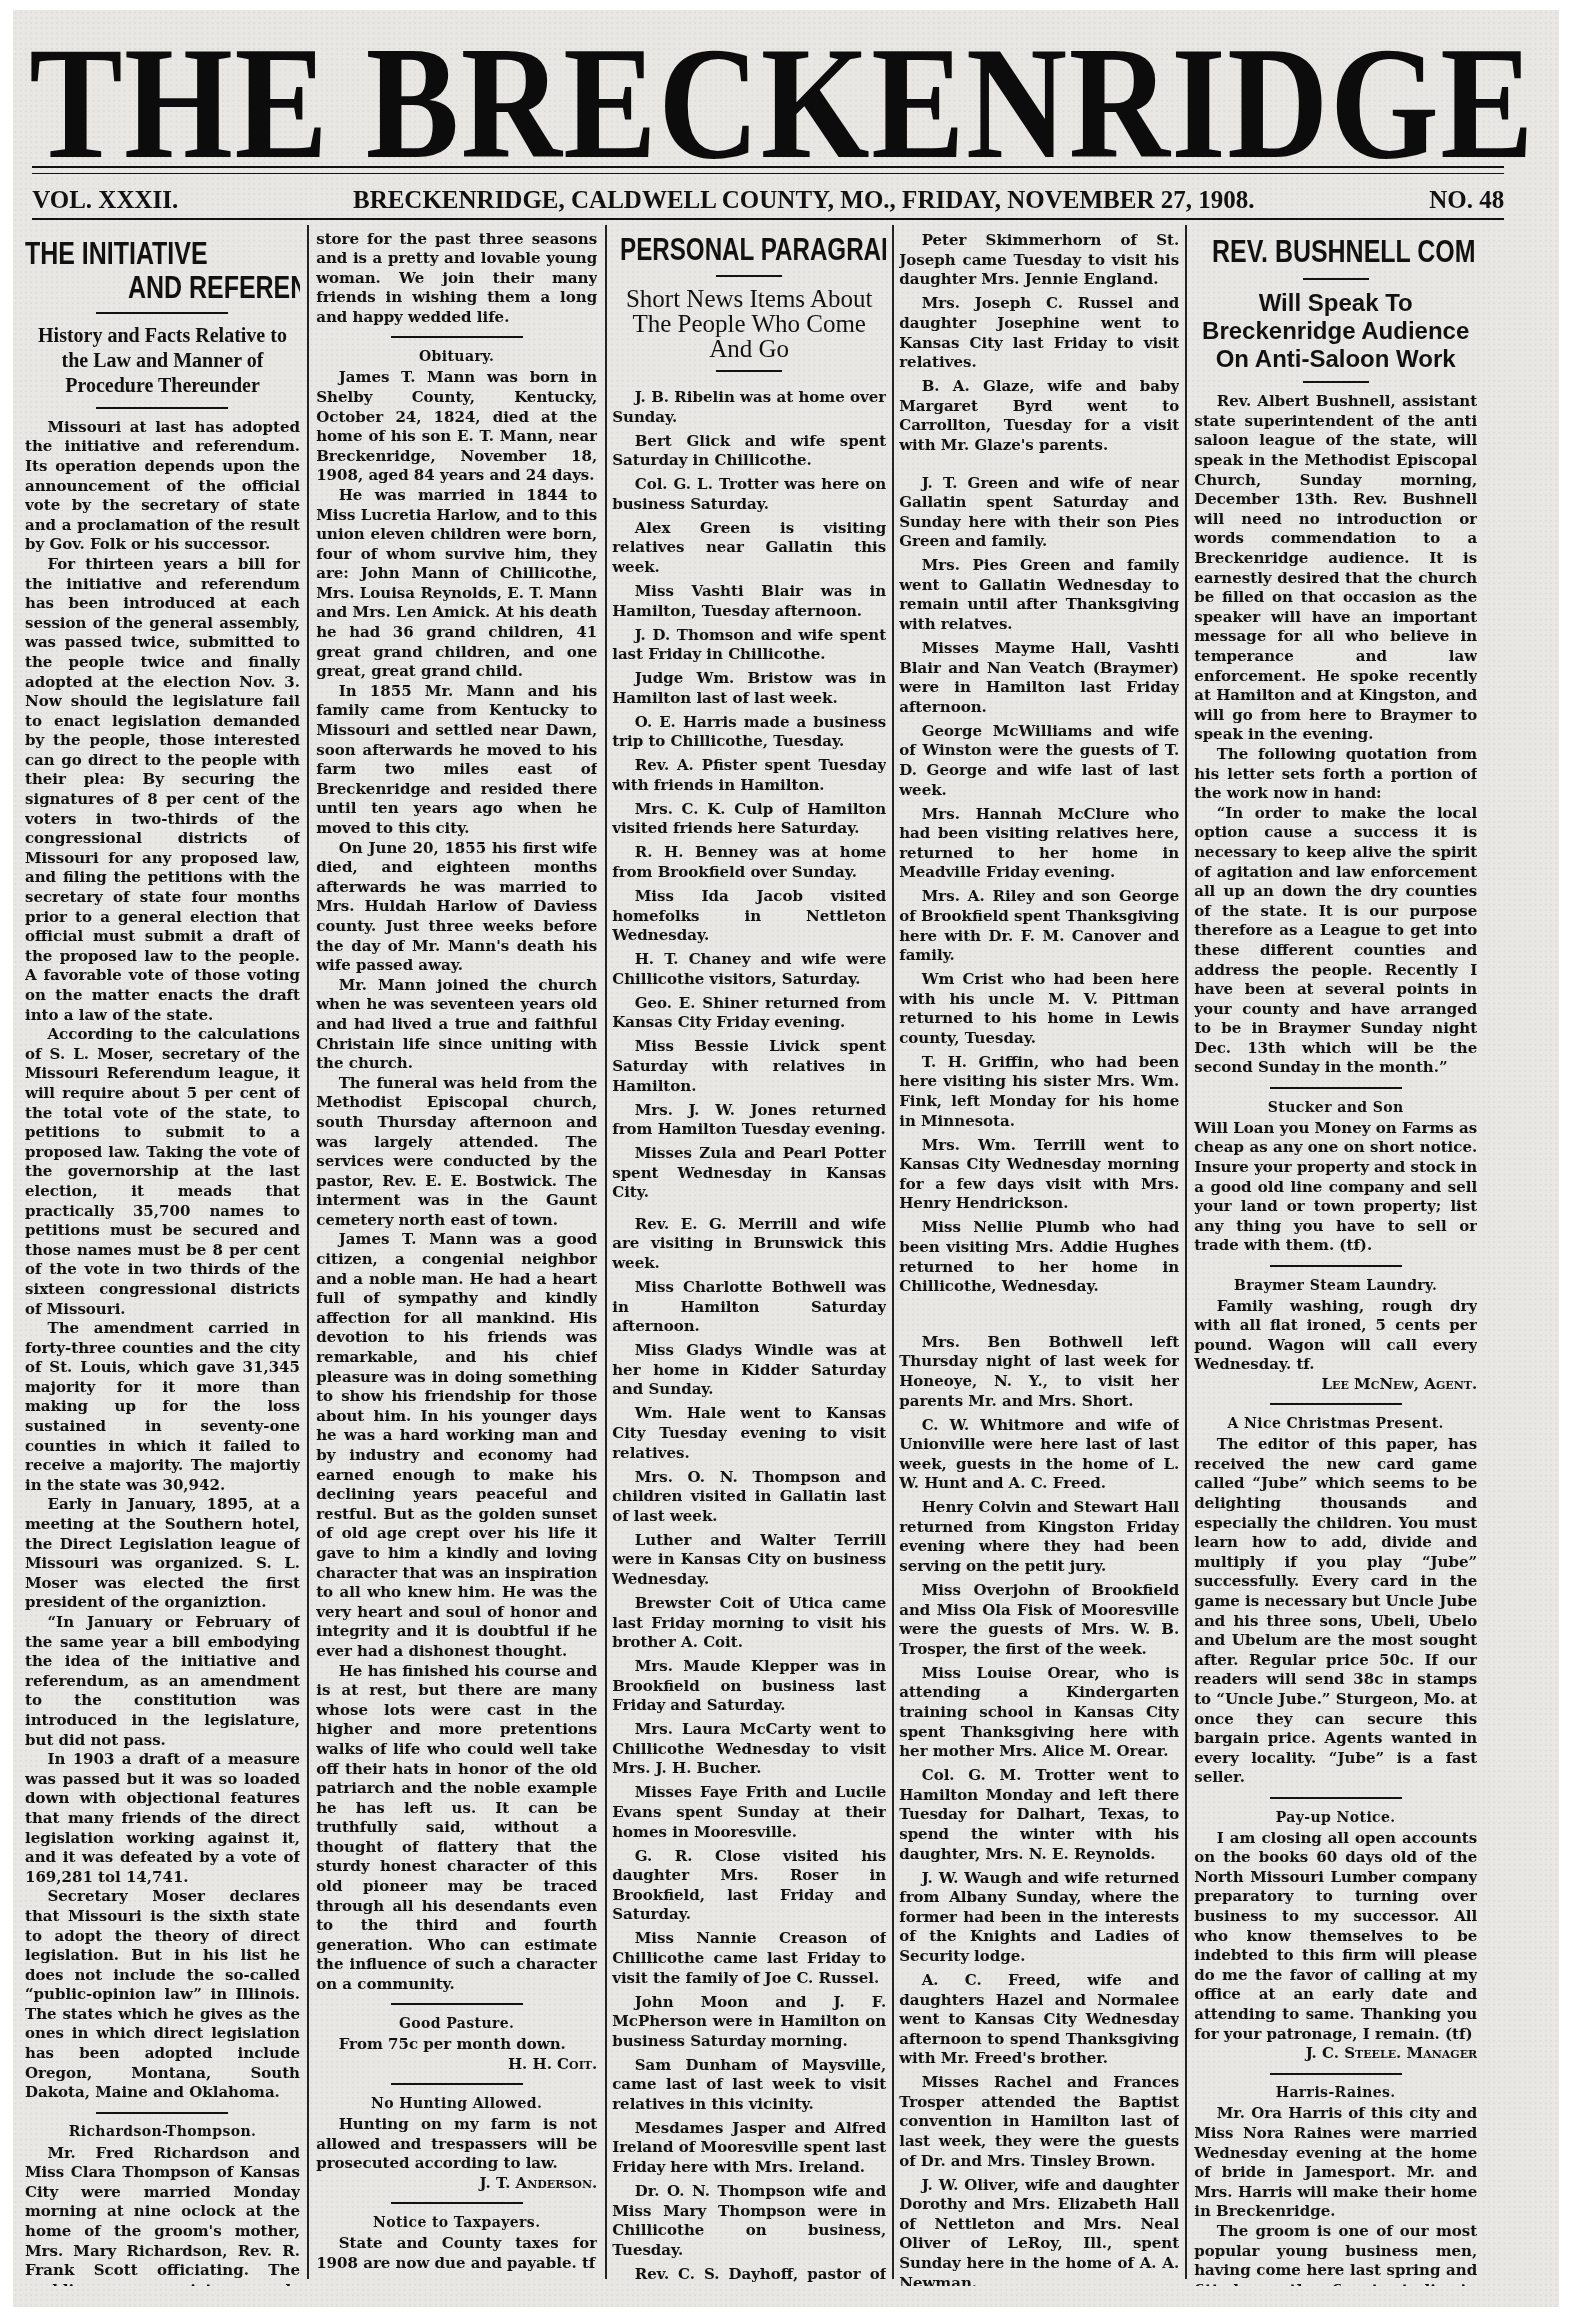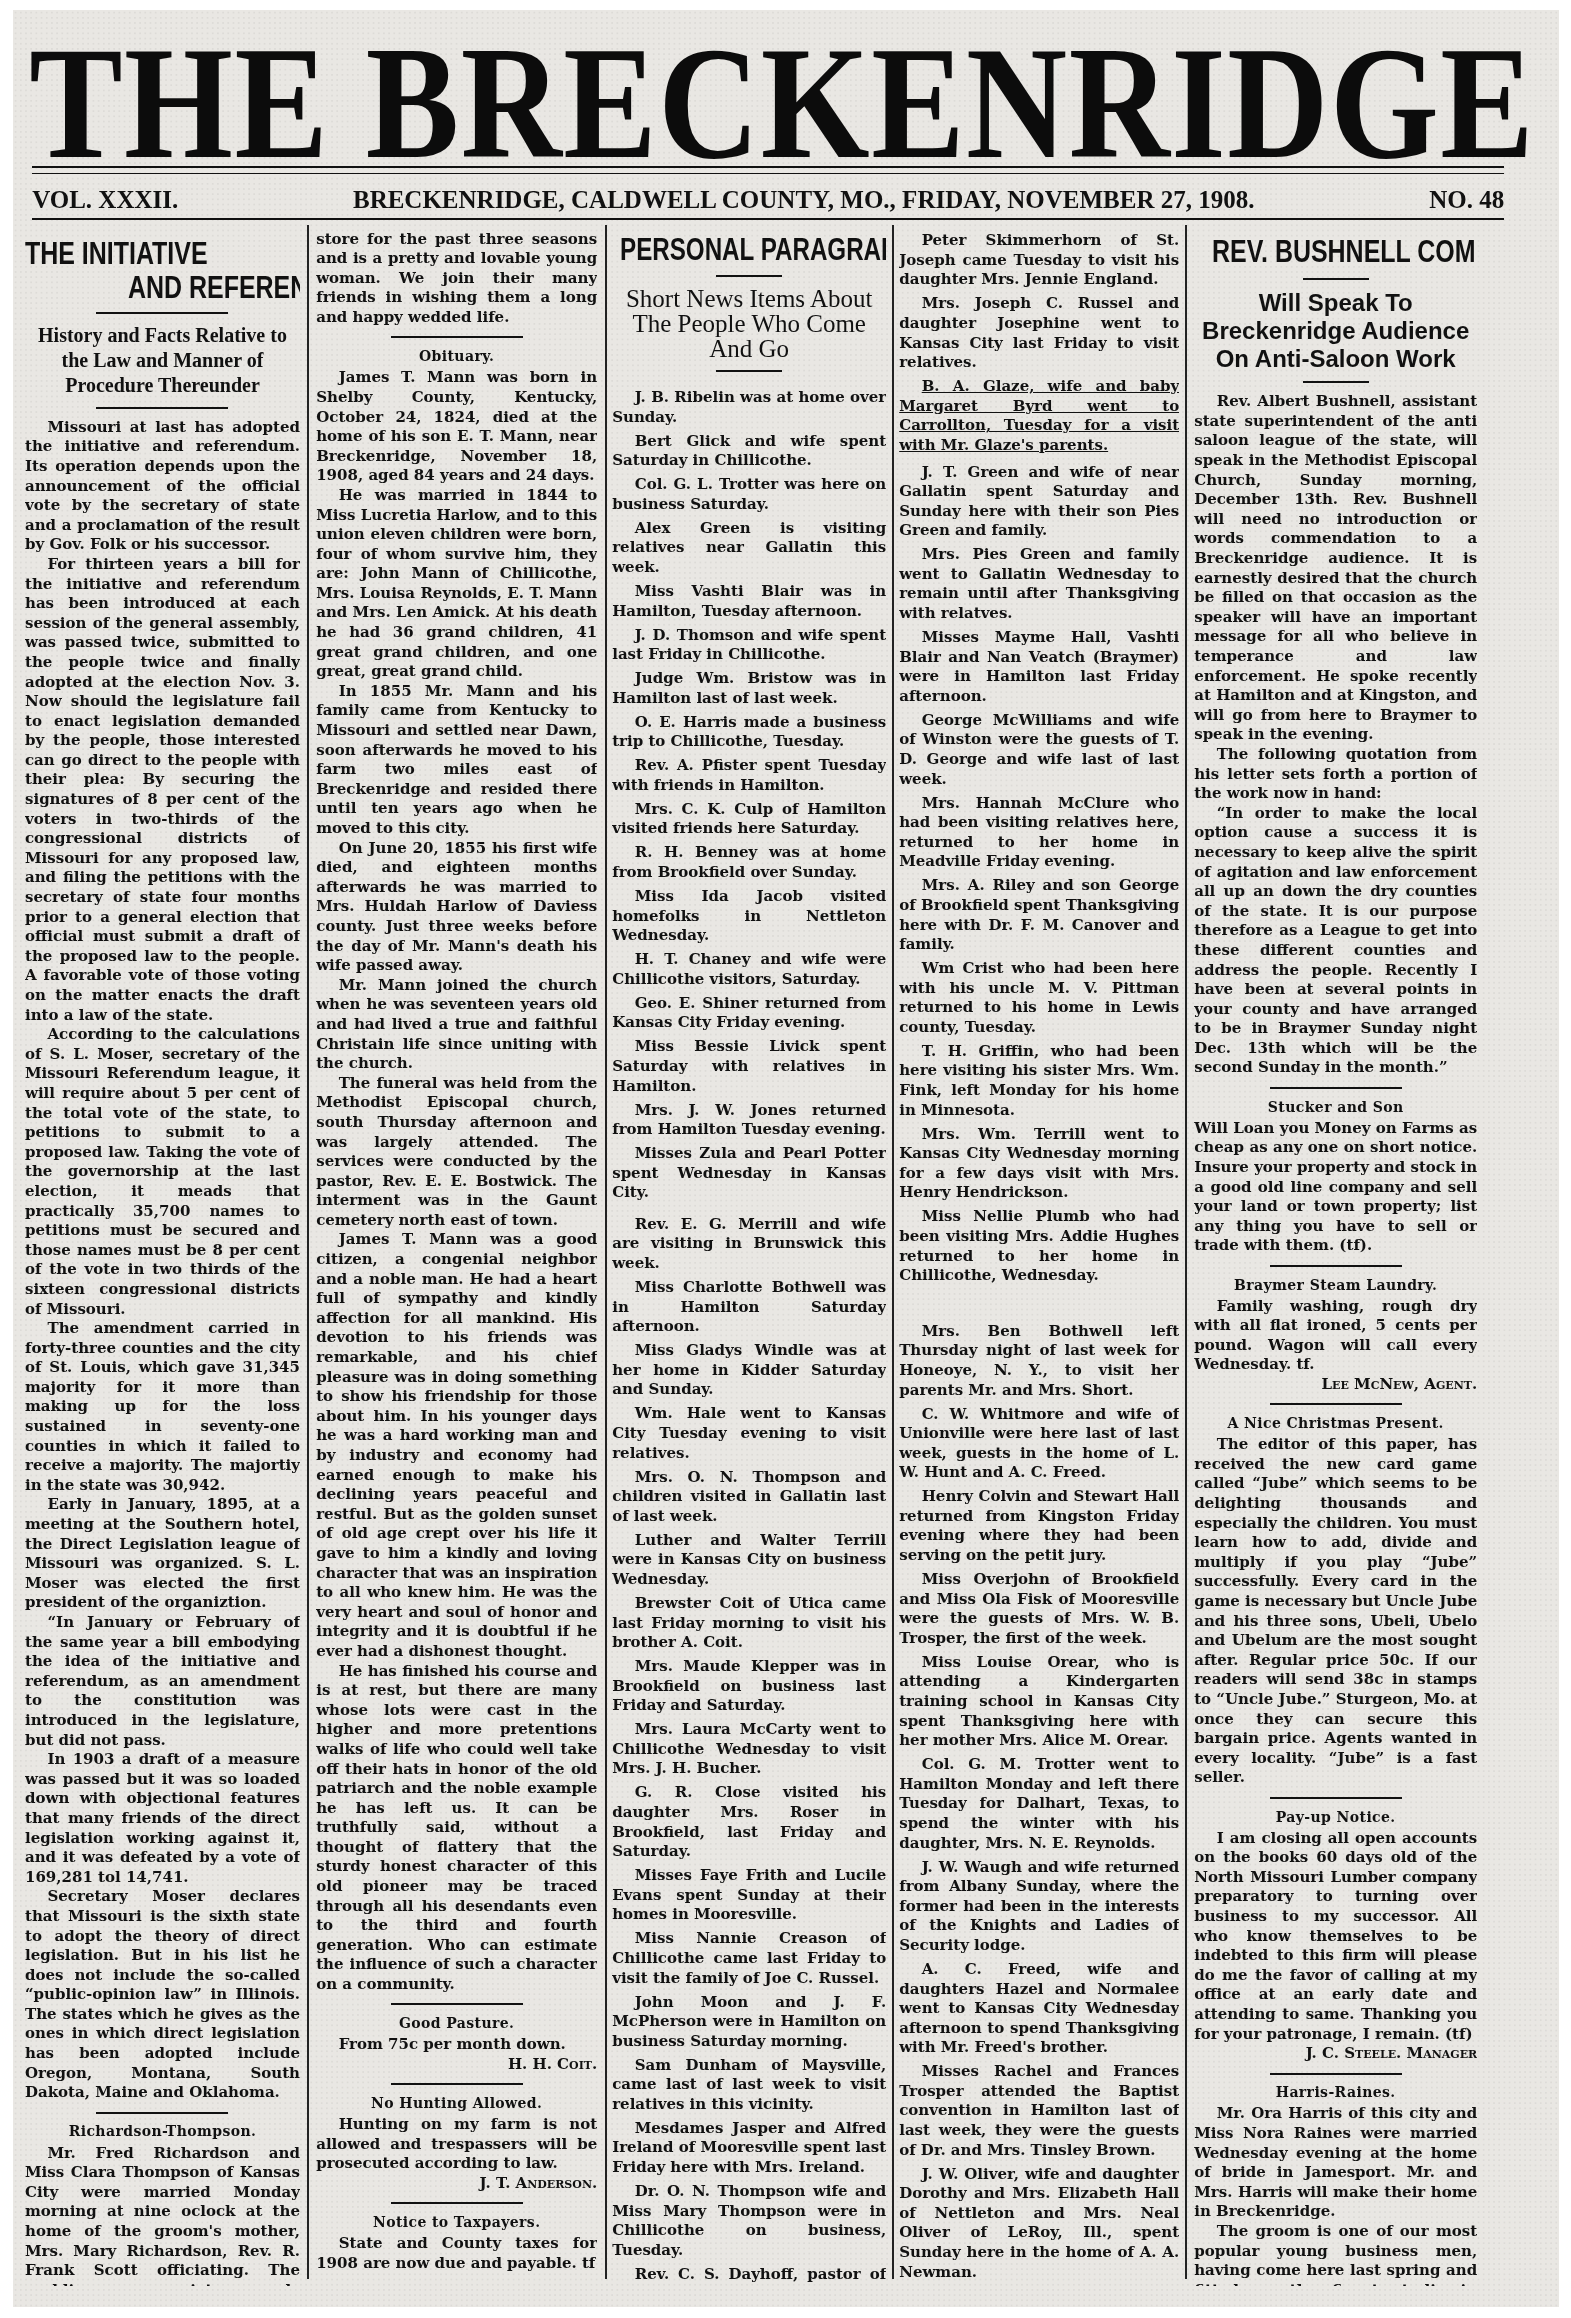--- a/index.html
+++ b/index.html
@@ -118,36 +118,36 @@
         <p style="margin-bottom: 12px;">Misses Zula and Pearl Potter spent Wednesday in Kansas City.</p>
         <p style="margin-bottom: 4.4px;">Rev. E. G. Merrill and wife are visiting in Brunswick this week.</p>
         <p style="margin-bottom: 4.4px;">Miss Charlotte Bothwell was in Hamilton Saturday afternoon.</p>
         <p style="margin-bottom: 4.4px;">Miss Gladys Windle was at her home in Kidder Saturday and Sunday.</p>
         <p style="margin-bottom: 4.4px;">Wm. Hale went to Kansas City Tuesday evening to visit relatives.</p>
         <p style="margin-bottom: 4.4px;">Mrs. O. N. Thompson and children visited in Gallatin last of last week.</p>
         <p style="margin-bottom: 4.4px;">Luther and Walter Terrill were in Kansas City on business Wednesday.</p>
         <p style="margin-bottom: 4.4px;">Brewster Coit of Utica came last Friday morning to visit his brother A. Coit.</p>
         <p style="margin-bottom: 4.4px;">Mrs. Maude Klepper was in Brookfield on business last Friday and Saturday.</p>
         <p style="margin-bottom: 4.4px;">Mrs. Laura McCarty went to Chillicothe Wednesday to visit Mrs. J. H. Bucher.</p>
+        <p style="margin-bottom: 4.4px;">Misses Faye Frith and Lucile Evans spent Sunday at their homes in Mooresville.</p>
         <p style="margin-bottom: 4.4px;">G. R. Close visited his daughter Mrs. Roser in Brookfield, last Friday and Saturday.</p>
-        <p style="margin-bottom: 4.4px;">Misses Faye Frith and Lucile Evans spent Sunday at their homes in Mooresville.</p>
         <p style="margin-bottom: 4.4px;">Miss Nannie Creason of Chillicothe came last Friday to visit the family of Joe C. Russel.</p>
         <p style="margin-bottom: 4.4px;">John Moon and J. F. McPherson were in Hamilton on business Saturday morning.</p>
         <p style="margin-bottom: 4.4px;">Sam Dunham of Maysville, came last of last week to visit relatives in this vicinity.</p>
         <p style="margin-bottom: 4.4px;">Mesdames Jasper and Alfred Ireland of Mooresville spent last Friday here with Mrs. Ireland.</p>
         <p style="margin-bottom: 4.4px;">Dr. O. N. Thompson wife and Miss Mary Thompson were in Chillicothe on business, Tuesday.</p>
         <p style="margin-bottom: 4.4px;">Rev. C. S. Dayhoff, pastor of the Methodist Episcopal church at Ludlow was here Tuesday.</p>
       </div>
   </div>
 
   <div class="col" style="left:886px;width:280px;">
     <div id="col4-items" style="margin-top:5.9px;">
         <p style="margin-bottom: 4.4px;">Peter Skimmerhorn of St. Joseph came Tuesday to visit his daughter Mrs. Jennie England.</p>
         <p style="margin-bottom: 4.4px;">Mrs. Joseph C. Russel and daughter Josephine went to Kansas City last Friday to visit relatives.</p>
-        <p style="margin-bottom: 7px; text-decoration: underline;">B. A. Glaze, wife and baby Margaret Byrd went to Carrollton, Tuesday for a visit with Mr. Glaze's parents.</p>
+        <p style="margin-bottom: 18px;">B. A. Glaze, wife and baby Margaret Byrd went to Carrollton, Tuesday for a visit with Mr. Glaze's parents.</p>
         <p style="margin-bottom: 4.4px;">J. T. Green and wife of near Gallatin spent Saturday and Sunday here with their son Pies Green and family.</p>
         <p style="margin-bottom: 4.4px;">Mrs. Pies Green and family went to Gallatin Wednesday to remain until after Thanksgiving with relatves.</p>
         <p style="margin-bottom: 4.4px;">Misses Mayme Hall, Vashti Blair and Nan Veatch (Braymer) were in Hamilton last Friday afternoon.</p>
         <p style="margin-bottom: 4.4px;">George McWilliams and wife of Winston were the guests of T. D. George and wife last of last week.</p>
         <p style="margin-bottom: 4.4px;">Mrs. Hannah McClure who had been visiting relatives here, returned to her home in Meadville Friday evening.</p>
         <p style="margin-bottom: 4.4px;">Mrs. A. Riley and son George of Brookfield spent Thanksgiving here with Dr. F. M. Canover and family.</p>
         <p style="margin-bottom: 4.4px;">Wm Crist who had been here with his uncle M. V. Pittman returned to his home in Lewis county, Tuesday.</p>
         <p style="margin-bottom: 4.4px;">T. H. Griffin, who had been here visiting his sister Mrs. Wm. Fink, left Monday for his home in Minnesota.</p>
         <p style="margin-bottom: 4.4px;">Mrs. Wm. Terrill went to Kansas City Wednesday morning for a few days visit with Mrs. Henry Hendrickson.</p>
         <p style="margin-bottom: 4.4px;">Miss Nellie Plumb who had been visiting Mrs. Addie Hughes returned to her home in Chillicothe, Wednesday.</p>

